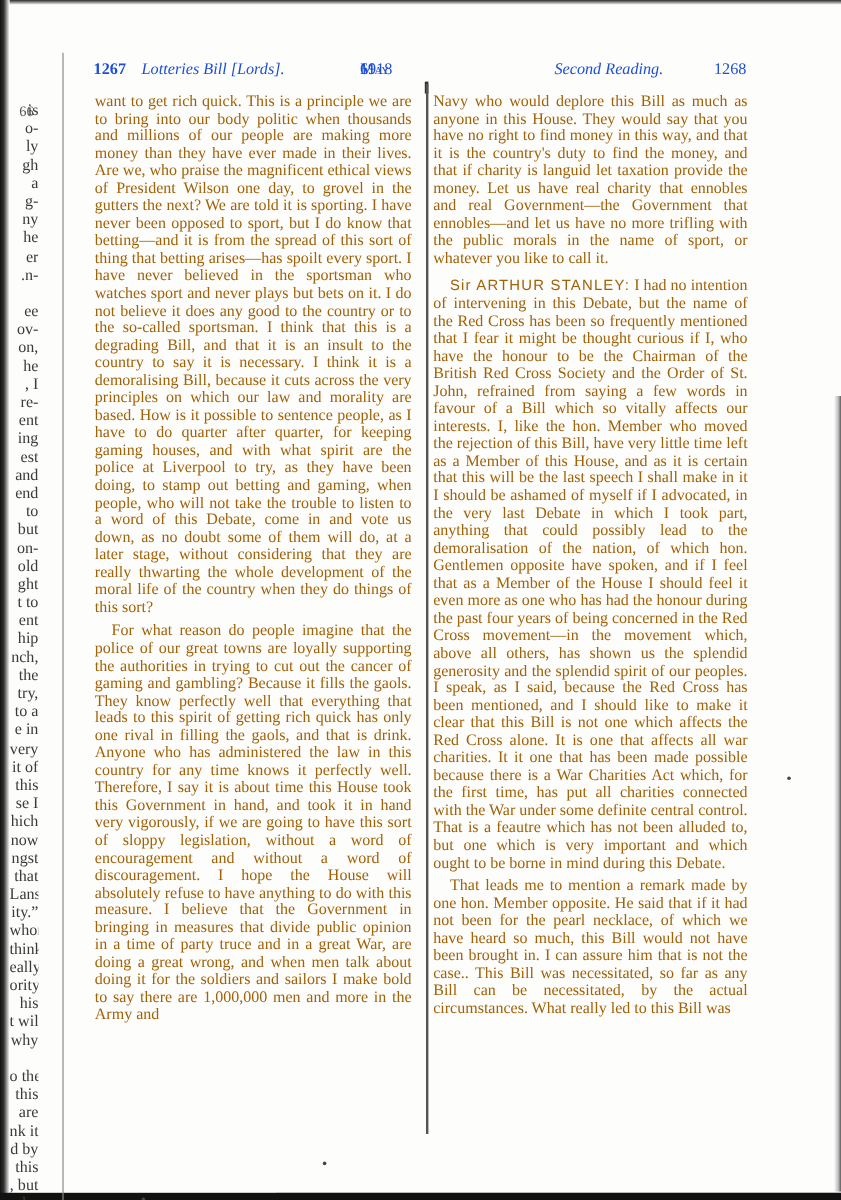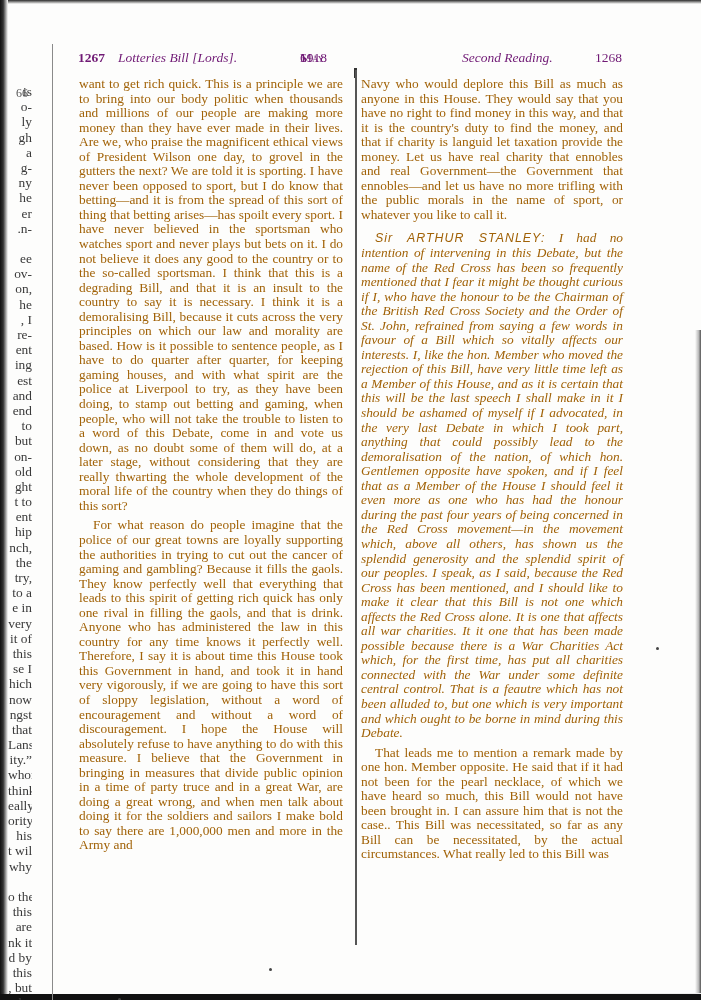--- a/index.html
+++ b/index.html
@@ -17,38 +17,38 @@
   .prev-col {
     position:absolute; left:8px; top:84px; width:24px;
     font-size:13.4px; line-height:15.2px; text-align:right; color:#3a3a3a;
     white-space:nowrap; overflow:hidden;
   }
   .prev-col div { height:15.2px; }
   .prev-pageno { position:absolute; left:16px; top:86px; font-size:12px; color:#555; }
   .gutter-rule { position:absolute; left:52px; top:44px; width:1px; height:956px; background:#8a8a8a; }
   .header {
     position:absolute; top:50px; left:78px; width:548px; height:18px;
-    font-size:13.5px; color:#701a75;
+    font-size:13.5px; color:#1d4ed8;
   }
   .header span { position:absolute; top:0; white-space:nowrap; }
   .h-col-left { left:0; font-weight:bold; }
   .h-title { left:40px; font-style:italic; }
   .h-date { left:222px; }
   .h-date .sc { font-variant:small-caps; }
   .h-section { left:384px; font-style:italic; }
   .h-col-right { left:517px; }
   .col {
     position:absolute; top:77px; width:264px;
     font-size:13.35px; line-height:14.55px; text-align:justify; color:#a16207;
   }
   .col-left { left:79px; }
   .col-right { left:361px; width:262px; }
   .col p { margin:0; text-indent:0; }
   .col p.indent { text-indent:14px; margin-top:5px; }
-  .col p.speech { text-indent:14px; margin-top:9px;font-style:italic; }
+  .col p.speech { text-indent:14px; margin-top:9px; }
   .speaker { font-family:"Liberation Sans","DejaVu Sans",sans-serif; font-size:12.4px; letter-spacing:1px; }
   .col-rule { position:absolute; left:355px; top:70px; width:1.5px; height:875px; background:#555; }
   .col-rule-tick { position:absolute; left:354px; top:68px; width:3px; height:10px; background:#333; }
   .speck { position:absolute; width:3px; height:3px; border-radius:50%; background:#444; }
 </style>
 </head>
 <body>
 
 <div class="top-shadow"></div>
 <div class="left-edge"></div>

